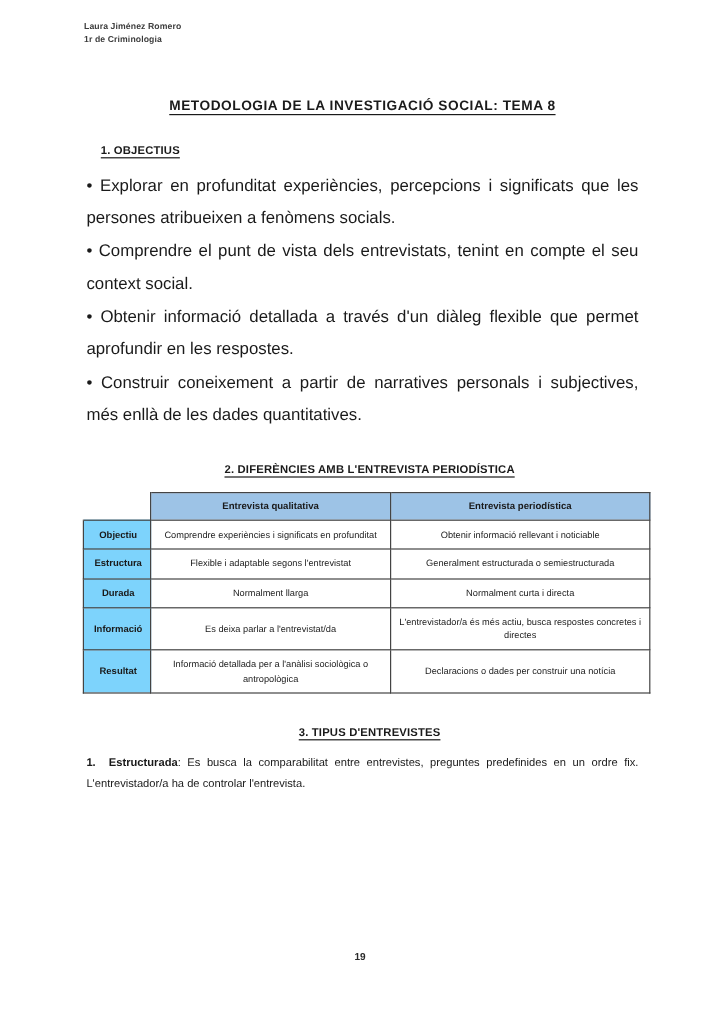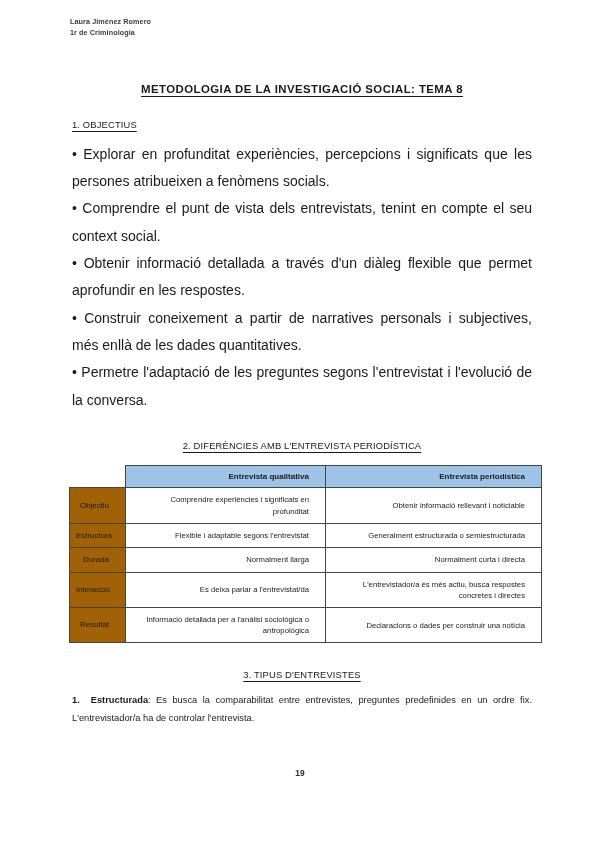--- a/index.html
+++ b/index.html
@@ -48,25 +48,25 @@
     font-weight: bold;
     letter-spacing: .45px;
     text-decoration: underline;
     text-underline-offset: 3px;
     margin: 0 0 22px 0;
     line-height: 1.3;
   }
 
   .section-heading {
     font-size: 9.4px;
-    font-weight: normal;
+    font-weight: bold;
     text-decoration: underline;
     text-underline-offset: 2.5px;
     letter-spacing: .15px;
-    margin: 0 0 11px 0;
+    margin: 0 0 11px 12px;
   }
   .section-heading.spaced-top { margin-top: 26px; text-align: center; }
 
   .bullet {
     font-size: 14px;
     line-height: 1.95;
     text-align: justify;
     margin: 0;
   }
 
@@ -87,51 +87,51 @@
     table-layout: fixed;
     font-size: 7.7px;
   }
   table.compare col.c0 { width: 56px; }
   table.compare col.c1 { width: 200px; }
   table.compare col.c2 { width: 216px; }
 
   table.compare th,
   table.compare td {
     border: 1px solid #444;
-    padding: 6px 16px;
+    padding: 6px 4px;
     vertical-align: middle;
     line-height: 1.45;
     color: #1a1a1a;
-    text-align: right;
+    text-align: center;
   }
   table.compare thead th {
     background: #9dc3e6;
     font-weight: bold;
     font-size: 8px;
     padding-top: 5px;
     padding-bottom: 5px;
   }
   table.compare thead th.corner {
     background: #ffffff;
     border-left: none;
     border-top: none;
   }
   table.compare th.rowlabel {
-    font-weight: normal;
+    font-weight: bold;
     font-size: 7.9px;
-    background: #a16207;
+    background: #7dd3fc;
     padding-left: 6px;
   }
 
   
   .page-number {
     position: absolute;
     left: 0;
     right: 0;
-    top: 768px;
+    top: 792px;
     text-align: center;
     font-size: 8.4px;
     font-weight: bold;
     color: #2a2a2a;
   }
 </style>
 </head>
 <body>
 
 <div class="page">
@@ -143,21 +143,20 @@
 
   <div class="content">
 
     <h1 class="doc-title">METODOLOGIA DE LA INVESTIGACIÓ SOCIAL: TEMA 8</h1>
 
     <h2 class="section-heading">1. OBJECTIUS</h2>
     <p class="bullet">• Explorar en profunditat experiències, percepcions i significats que les persones atribueixen a fenòmens socials.</p>
     <p class="bullet">• Comprendre el punt de vista dels entrevistats, tenint en compte el seu context social.</p>
     <p class="bullet">• Obtenir informació detallada a través d'un diàleg flexible que permet aprofundir en les respostes.</p>
     <p class="bullet">• Construir coneixement a partir de narratives personals i subjectives, més enllà de les dades quantitatives.</p>
-    <p class="bullet">• Permetre l'adaptació de les preguntes segons l'entrevistat i l'evolució de la conversa.</p>
 
     <h2 class="section-heading spaced-top">2. DIFERÈNCIES AMB L'ENTREVISTA PERIODÍSTICA</h2>
 
     <div class="table-wrap">
       <table class="compare">
         <colgroup>
             <col class="c0">
             <col class="c1">
             <col class="c2">
           </colgroup>
@@ -178,21 +177,21 @@
             <th class="rowlabel">Estructura</th>
             <td>Flexible i adaptable segons l'entrevistat</td>
             <td>Generalment estructurada o semiestructurada</td>
           </tr>
           <tr>
             <th class="rowlabel">Durada</th>
             <td>Normalment llarga</td>
             <td>Normalment curta i directa</td>
           </tr>
           <tr>
-            <th class="rowlabel">Interacció</th>
+            <th class="rowlabel">Informació</th>
             <td>Es deixa parlar a l'entrevistat/da</td>
             <td>L'entrevistador/a és més actiu, busca respostes concretes i directes</td>
           </tr>
           <tr>
             <th class="rowlabel">Resultat</th>
             <td>Informació detallada per a l'anàlisi sociològica o antropològica</td>
             <td>Declaracions o dades per construir una notícia</td>
           </tr>
         </tbody>
       </table>

